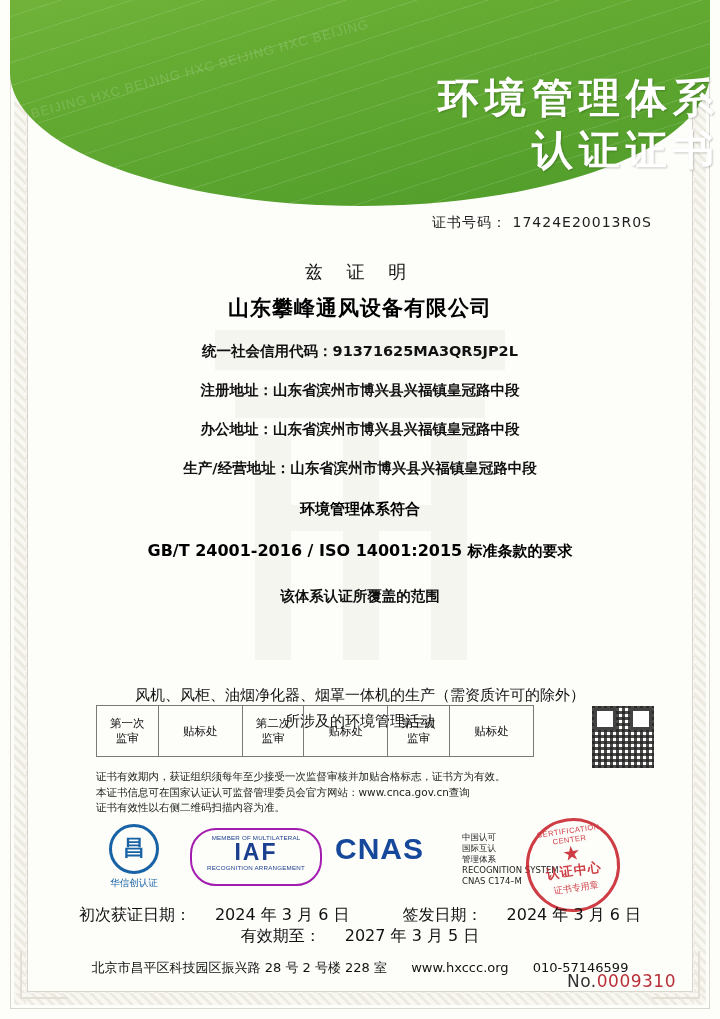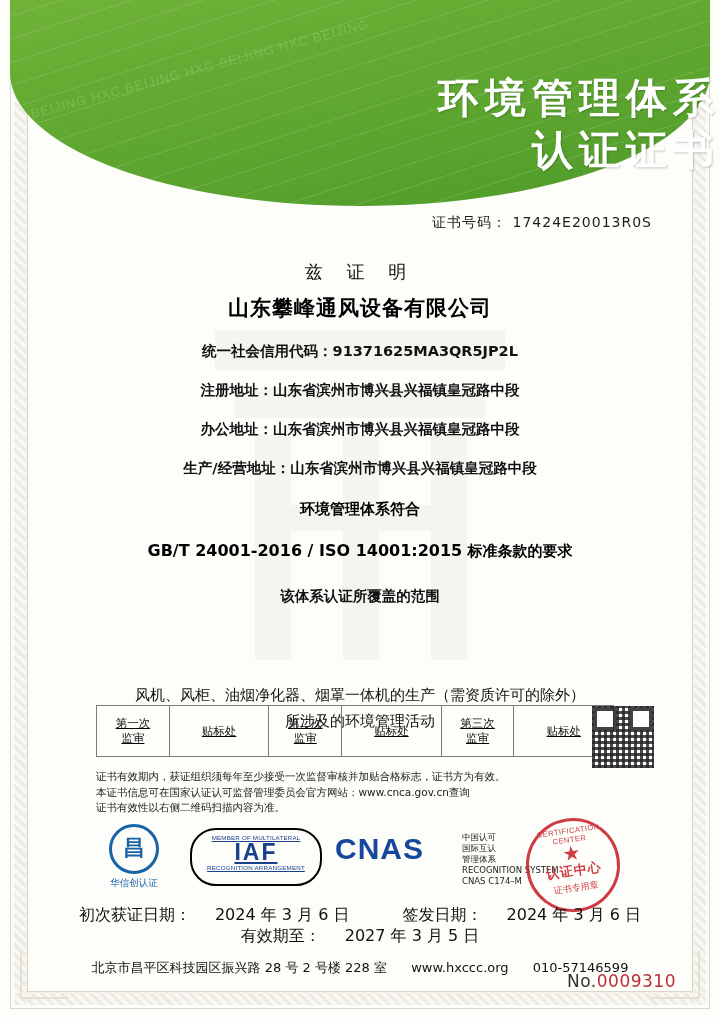--- a/index.html
+++ b/index.html
@@ -191,23 +191,22 @@
     color: #111;
     line-height: 26px;
     font-family: Liberation Mono, monospace;
   }
 
   
   .audit-area {
     position: absolute;
     left: 96px;
     top: 705px;
-    width: 518px;
-    z-index: 3;
-    text-decoration: underline;
+    width: 438px;
+    z-index: 3;
   }
   .audit-table {
     border-collapse: collapse;
     width: 100%;
   }
   .audit-table td {
     border: 1px solid #7a7a7a;
     height: 48px;
     text-align: center;
     font-size: 11.5px;
@@ -278,25 +277,24 @@
   }
   .hx-text {
     margin-top: 3px;
     font-size: 9.5px;
     color: #1763a6;
     font-family: "DejaVu Sans", "Liberation Sans", sans-serif;
   }
   .logo-iaf {
     left: 100px; top: 6px;
     width: 128px; height: 54px;
-    border: 2px solid #000000;
+    border: 2px solid #a21caf;
     border-radius: 26px;
     text-align: center;
     color: #1a3f8f;
-    text-decoration: underline;
   }
   .iaf-top { font-size: 6.2px; letter-spacing: 0.2px; margin-top: 4px; }
   .iaf-main { font-size: 23px; font-weight: bold; letter-spacing: 2px; line-height: 23px; }
   .iaf-bot { font-size: 6.2px; letter-spacing: 0.2px; }
   .logo-cnas { left: 245px; top: 10px; }
   .cnas-word {
     font-size: 30px;
     font-weight: bold;
     color: #15489b;
     letter-spacing: 1px;

